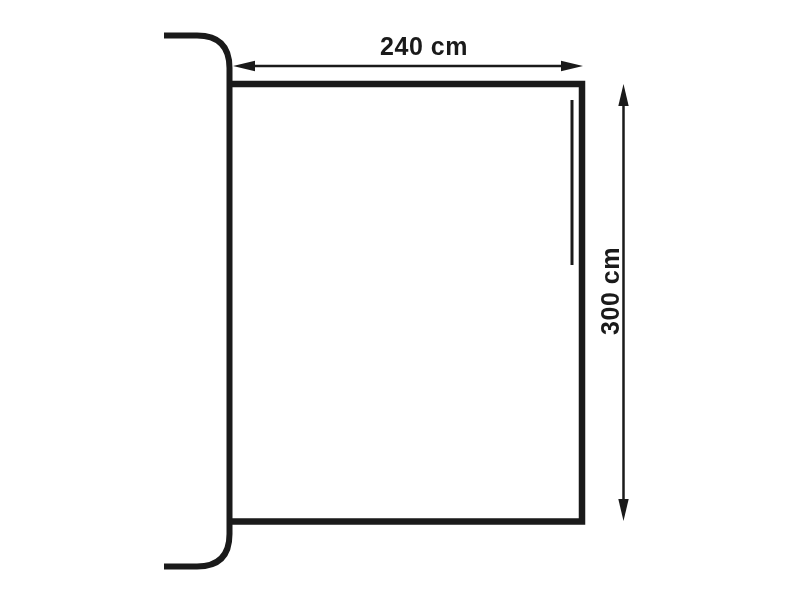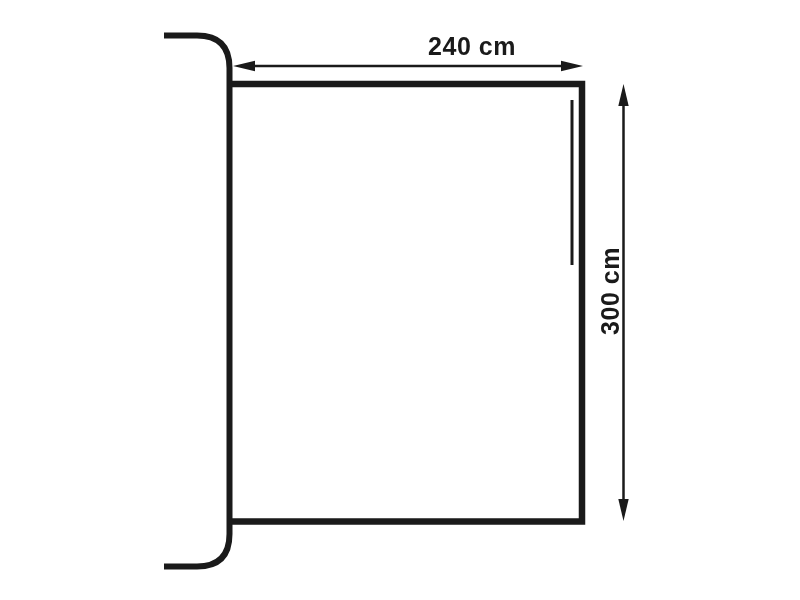--- a/index.html
+++ b/index.html
@@ -26,21 +26,20 @@
     font-size: 25px;
     font-weight: 600;
     letter-spacing: 0.5px;
     white-space: nowrap;
     user-select: none;
   }
   .dim-label.width {
     left: 424px;
     top: 46px;
     transform: translate(-50%, -50%);
-    margin-left: 48px;
   }
   .dim-label.height {
     left: 610px;
     top: 291px;
     transform: translate(-50%, -50%) rotate(-90deg);
   }
 </style>
 </head>
 <body>
 

